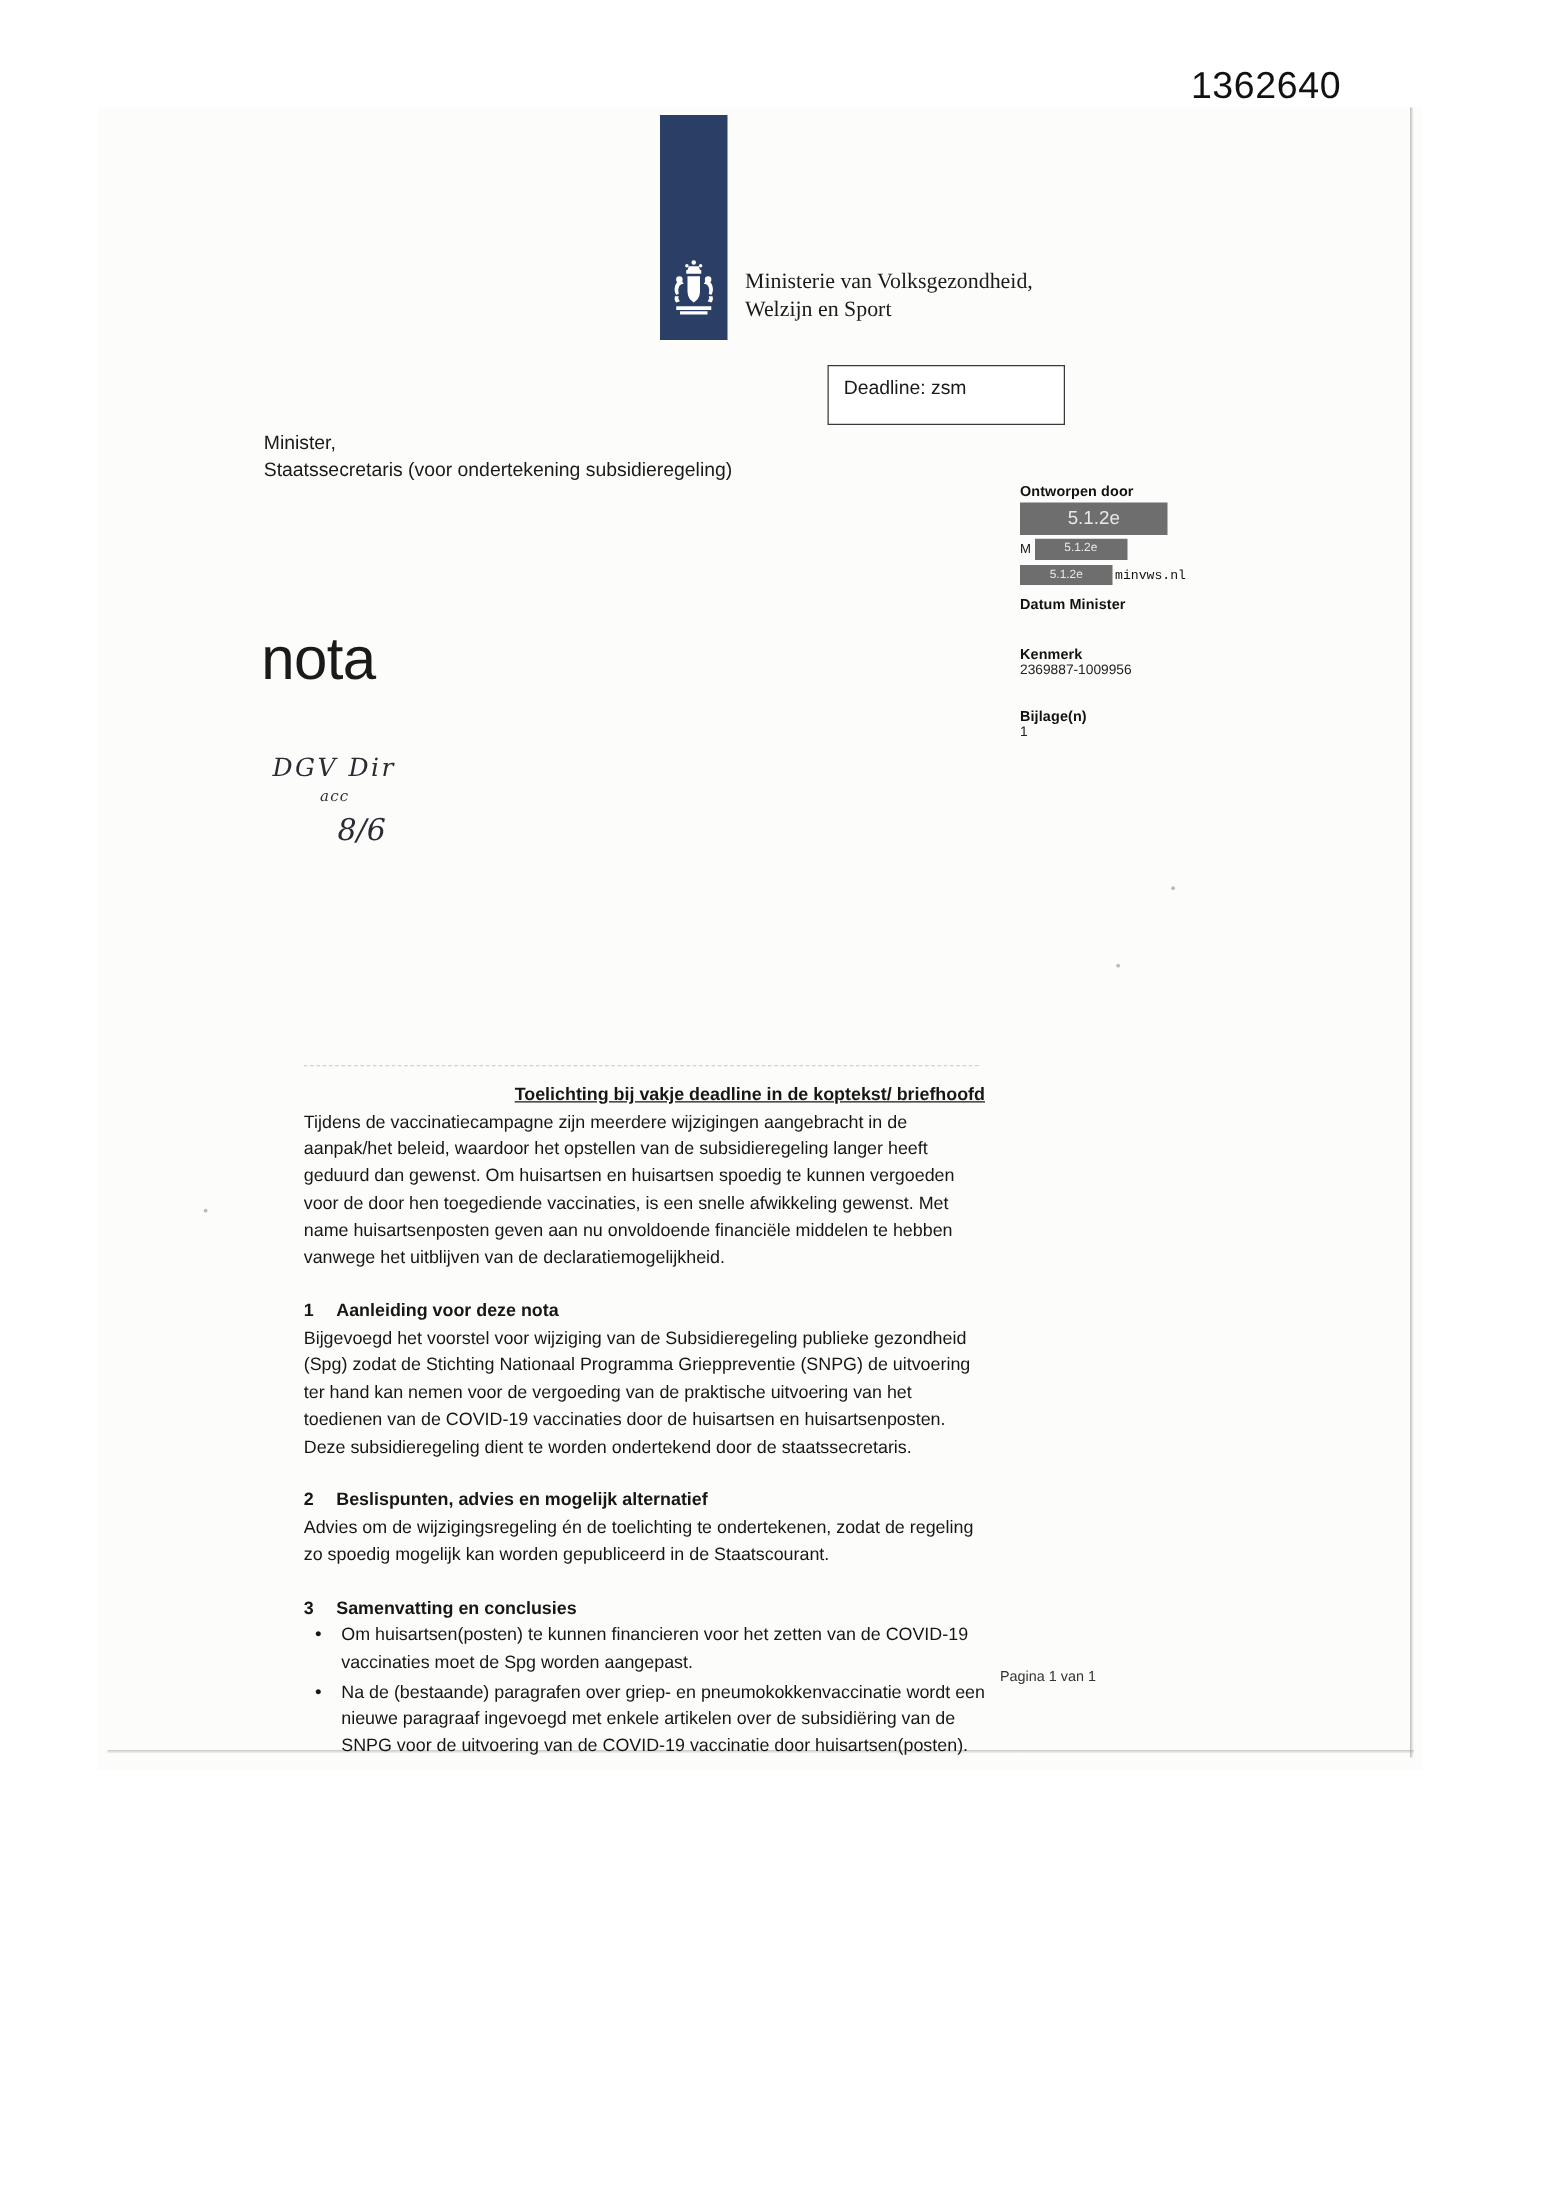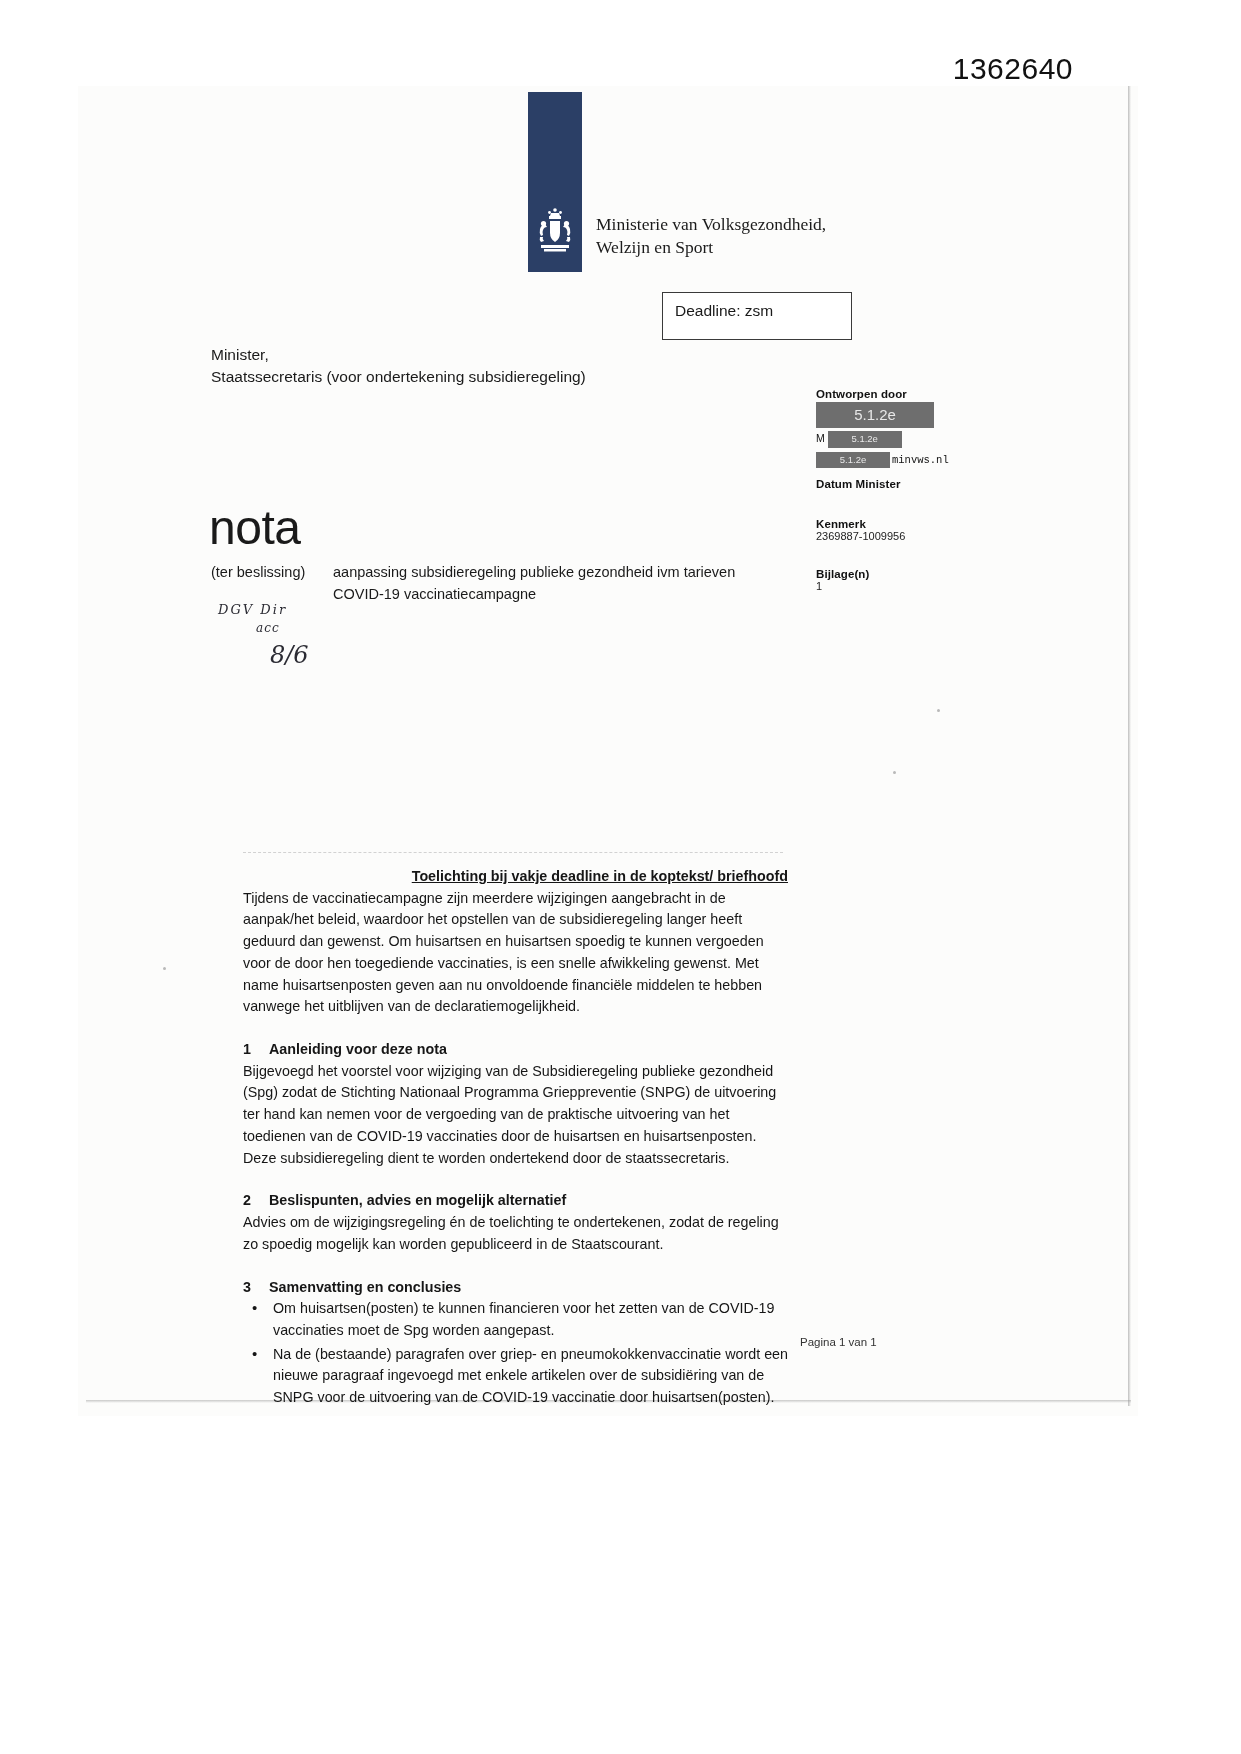--- a/index.html
+++ b/index.html
@@ -149,21 +149,21 @@
   
   #handwriting {
     position: absolute;
     left: 218px;
     top: 602px;
     font-family: "DejaVu Serif", serif;
     color: #2b2b33;
     font-style: italic;
   }
   .hw-line { white-space: nowrap; }
-  #hw-1 { font-size: 13px; letter-spacing: 2px; }
+  #hw-1 { font-size: 20px; letter-spacing: 2px; }
   #hw-2 { font-size: 12px; margin-top: 4px; margin-left: 38px; letter-spacing: 1px; }
   #hw-3 { font-size: 24px; margin-top: 6px; margin-left: 52px; }
 
   
   #meta-col {
     position: absolute;
     left: 816px;
     top: 388px;
     width: 190px;
     font-size: 11px;
@@ -334,27 +334,20 @@
   <div id="deadline-box">
     <div id="deadline-text">Deadline: zsm</div>
   </div>
 
   <div id="addressee">
     <div>Minister,</div>
     <div>Staatssecretaris (voor ondertekening subsidieregeling)</div>
   </div>
 
   <div id="nota-title">nota</div>
-  <div id="nota-subtitle">
-    <div id="nota-kind">(ter beslissing)</div>
-    <div id="nota-desc">
-      <div>aanpassing subsidieregeling publieke gezondheid ivm tarieven</div>
-      <div>COVID-19 vaccinatiecampagne</div>
-    </div>
-  </div>
 
   <div id="handwriting">
     <div class="hw-line" id="hw-1">DGV    Dir</div>
     <div class="hw-line" id="hw-2">acc</div>
     <div class="hw-line" id="hw-3">8/6</div>
   </div>
 
   <div id="meta-col">
     <div class="meta-label">Ontworpen door</div>
     <div class="redaction" id="redact-1">5.1.2e</div>

